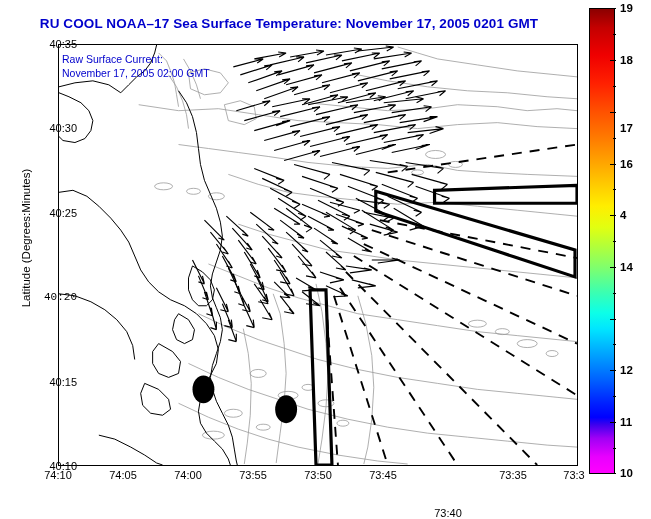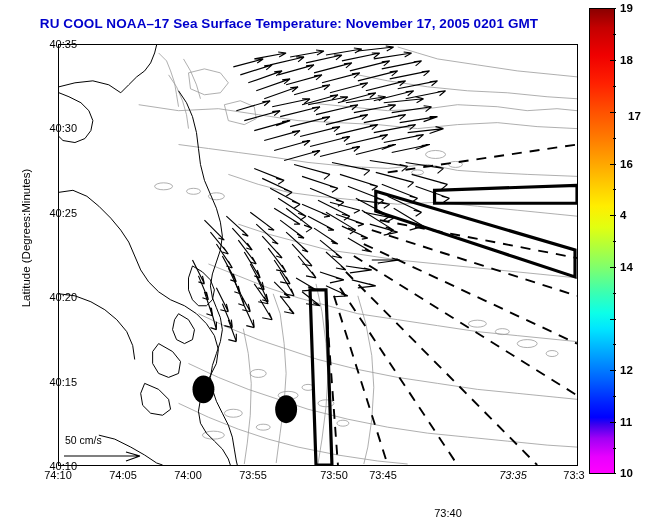--- a/index.html
+++ b/index.html
@@ -446,45 +446,43 @@
           <path d="M262,228 L286,236 M286,236 L278,234 M286,236 L272,239"></path>
           <path d="M268,242 L290,252 M290,252 L283,250 M290,252 L276,253"></path>
           <path d="M288,222 L314,226 M314,226 L306,224 M314,226 L292,229"></path>
           <path d="M294,236 L318,242 M318,242 L311,240 M318,242 L300,244"></path>
           <path d="M314,216 L342,216 M342,216 L334,214 M342,216 L320,219"></path>
         </g>
       </g>
     </svg>
   </div>
 
-
-  <div class="scale-legend">
-    <div class="scale-label">50 cm/s</div>
-    <svg class="scale-arrow" width="90" height="16" viewBox="0 0 90 16">
-      <path d="M2,8 L78,8 M78,8 L64,4 M78,8 L64,13" stroke="#000000" stroke-width="1.2" fill="none"></path>
-    </svg>
+  <div class="plot-annotation">
+    <div>Raw Surface Current:</div>
+    <div>November 17, 2005 02:00 GMT</div>
   </div>
+
 
   <div class="xticklabels">
     <span class="xtick-label" style="left:58px;  top:469px;">74:10</span>
     <span class="xtick-label" style="left:123px; top:469px;">74:05</span>
     <span class="xtick-label" style="left:188px; top:469px;">74:00</span>
     <span class="xtick-label" style="left:253px; top:469px;">73:55</span>
-    <span class="xtick-label" style="left:334px; top:469px;">73:50</span>
+    <span class="xtick-label" style="left:318px; top:469px;">73:50</span>
     <span class="xtick-label" style="left:383px; top:469px;">73:45</span>
     <span class="xtick-label" style="left:448px; top:469px;margin-top:38px;">73:40</span>
-    <span class="xtick-label" style="left:513px; top:469px;font-style:italic;">73:35</span>
+    <span class="xtick-label" style="left:513px; top:469px;">73:35</span>
     <span class="xtick-label" style="left:574px; top:469px;">73:3</span>
   </div>
 
   <div class="yticklabels">
     <span class="ytick-label" style="top:44px;">40:35</span>
     <span class="ytick-label" style="top:128px;">40:30</span>
     <span class="ytick-label" style="top:213px;">40:25</span>
-    <span class="ytick-label" style="top:297px;">40:20</span>
+    <span class="ytick-label" style="top:297px;font-family:Liberation Mono, monospace;">40:20</span>
     <span class="ytick-label" style="top:382px;">40:15</span>
     <span class="ytick-label" style="top:466px;">40:10</span>
   </div>
 
   <div class="ylabel">Latitude (Degrees:Minutes)</div>
 
   <div class="colorbar-wrap">
     <div class="colorbar-bar"></div>
 
     <div class="cb-tick" style="top:0px;"></div>
@@ -504,21 +502,21 @@
     <div class="cb-minor" style="top:181px;"></div>
     <div class="cb-minor" style="top:233px;"></div>
     <div class="cb-minor" style="top:285px;"></div>
     <div class="cb-minor" style="top:336px;"></div>
     <div class="cb-minor" style="top:388px;"></div>
     <div class="cb-minor" style="top:440px;"></div>
   </div>
 
   <div class="cb-tick-label" style="top:8px;">19</div>
   <div class="cb-tick-label" style="top:60px;">18</div>
-  <div class="cb-tick-label" style="top:116px;margin-left:8px;">17</div>
+  <div class="cb-tick-label" style="top:128px;">17</div>
   <div class="cb-tick-label" style="top:164px;">16</div>
   <div class="cb-tick-label" style="top:215px;">4</div>
   <div class="cb-tick-label" style="top:267px;">14</div>
   <div class="cb-tick-label" style="top:319px;margin-left:44px;">13</div>
   <div class="cb-tick-label" style="top:370px;">12</div>
   <div class="cb-tick-label" style="top:422px;">11</div>
   <div class="cb-tick-label" style="top:473px;">10</div>
 
 </div>
 

